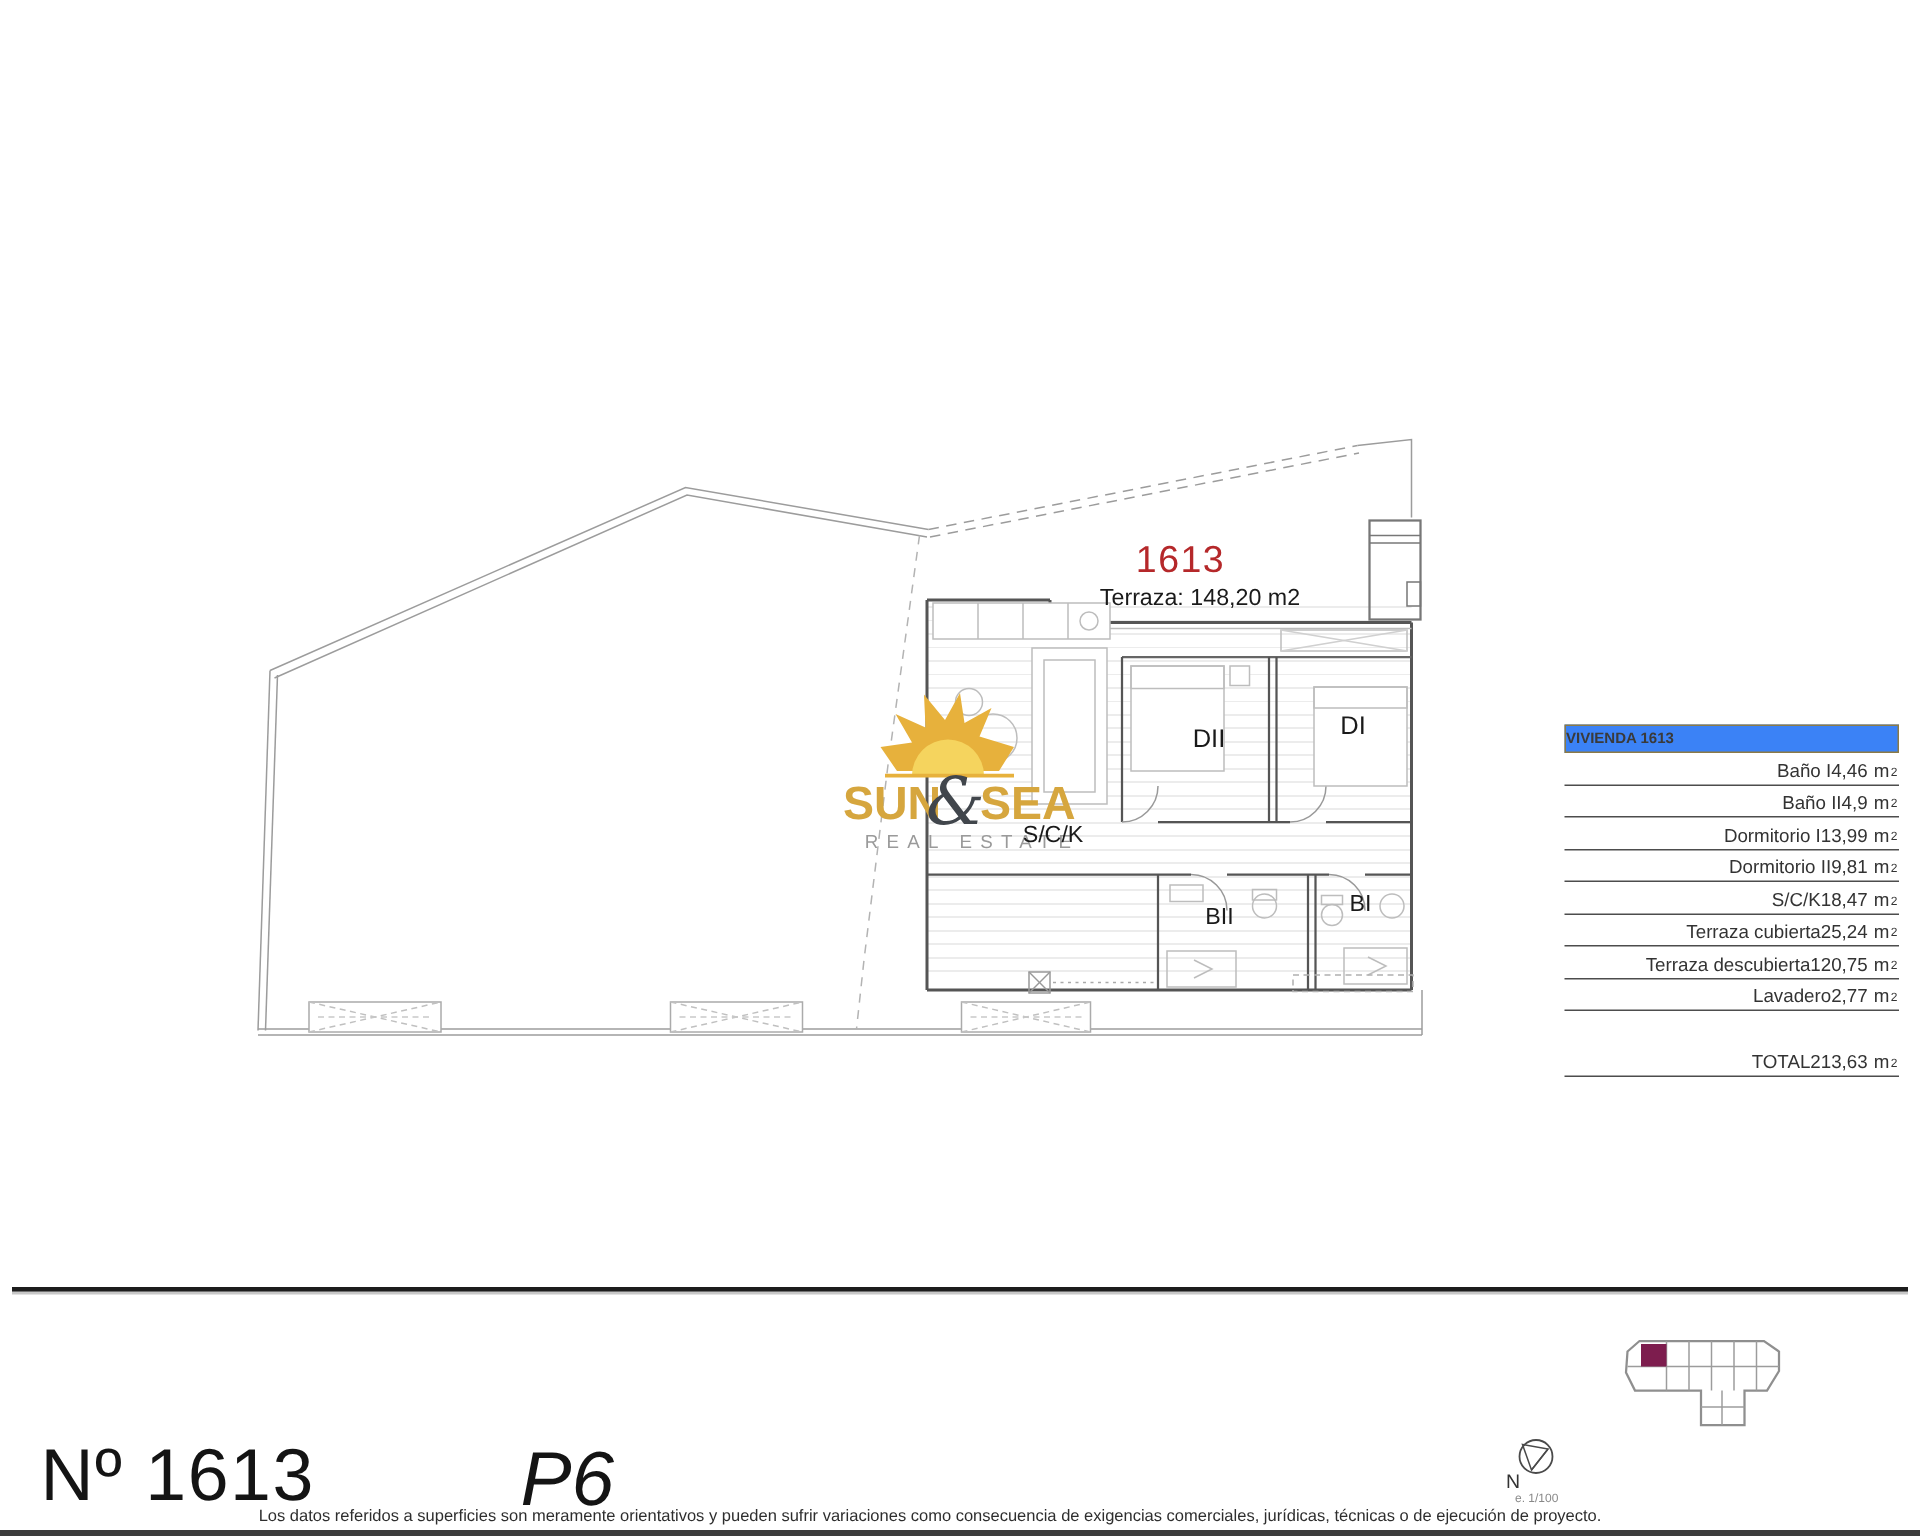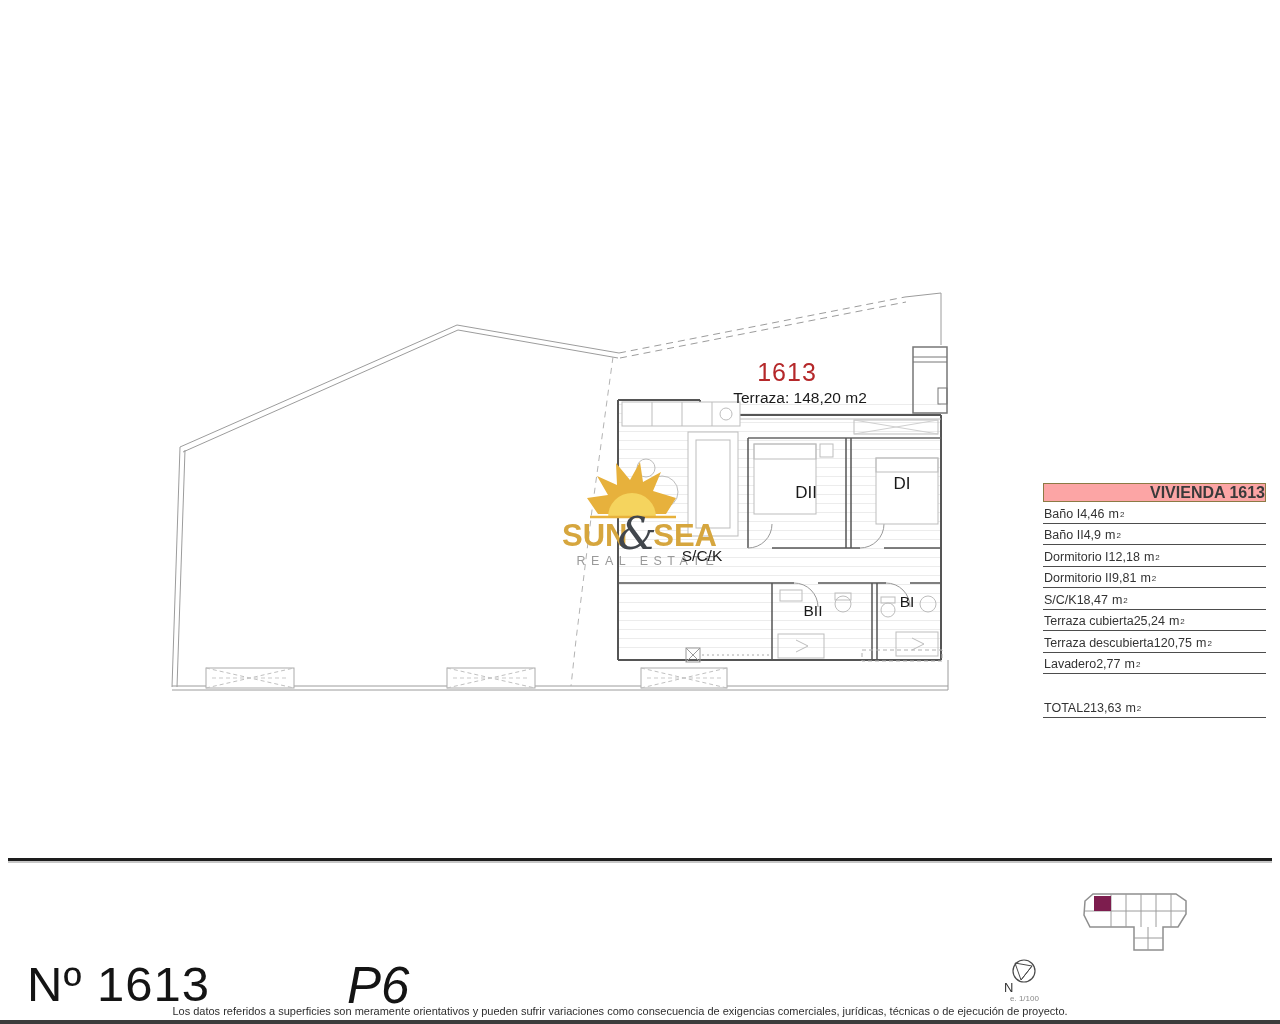--- a/index.html
+++ b/index.html
@@ -8,25 +8,25 @@
     font-family:"Liberation Sans",sans-serif;overflow:hidden;
   }
   .deck{
     position:absolute;left:618px;top:404px;width:323px;height:252px;z-index:0;
     background:repeating-linear-gradient(to bottom,#ececec 0px,#ececec 1px,transparent 1px,transparent 9px);
   }
   svg.plan{position:absolute;left:0;top:0;z-index:1;}
   
   .area-table{position:absolute;left:1043px;top:483px;width:223px;z-index:2;color:#333;}
   .at-header{
-    background:#fca5a5;border:1px solid #8c7a45;height:17px;line-height:17px;
-    text-align:right;font-size:16px;font-weight:bold;color:#3a3a3a;
+    background:#3b82f6;border:1px solid #8c7a45;height:17px;line-height:17px;
+    text-align:left;font-size:10px;font-weight:bold;color:#3a3a3a;
   }
   .at-row{
-    display:flex;justify-content:flex-start;align-items:flex-end;
+    display:flex;justify-content:flex-end;align-items:flex-end;
     height:21.5px;border-bottom:1px solid #4d4d4d;font-size:12.5px;
     padding:0 1px 2px 1px;box-sizing:border-box;
   }
   .at-value{display:inline-flex;align-items:baseline;white-space:nowrap;}
   .at-value .num{margin-right:4px;}
   .at-value sup{font-size:8px;margin-left:1px;line-height:1;position:relative;top:-1px;}
   .at-gap{height:22px;}
   
   .divider{position:absolute;left:8px;top:858px;width:1264px;height:3px;background:#1d1d1d;
            box-shadow:0 2px 0 rgba(0,0,0,0.22);z-index:2;}
@@ -202,21 +202,21 @@
     <span class="at-label">Baño II</span>
     <span class="at-value">
         <span class="num">4,9</span>
         <span>m</span>
         <sup>2</sup>
       </span>
   </div>
   <div class="at-row">
     <span class="at-label">Dormitorio I</span>
     <span class="at-value">
-        <span class="num">12,18</span>
+        <span class="num">13,99</span>
         <span>m</span>
         <sup>2</sup>
       </span>
   </div>
   <div class="at-row">
     <span class="at-label">Dormitorio II</span>
     <span class="at-value">
         <span class="num">9,81</span>
         <span>m</span>
         <sup>2</sup>

